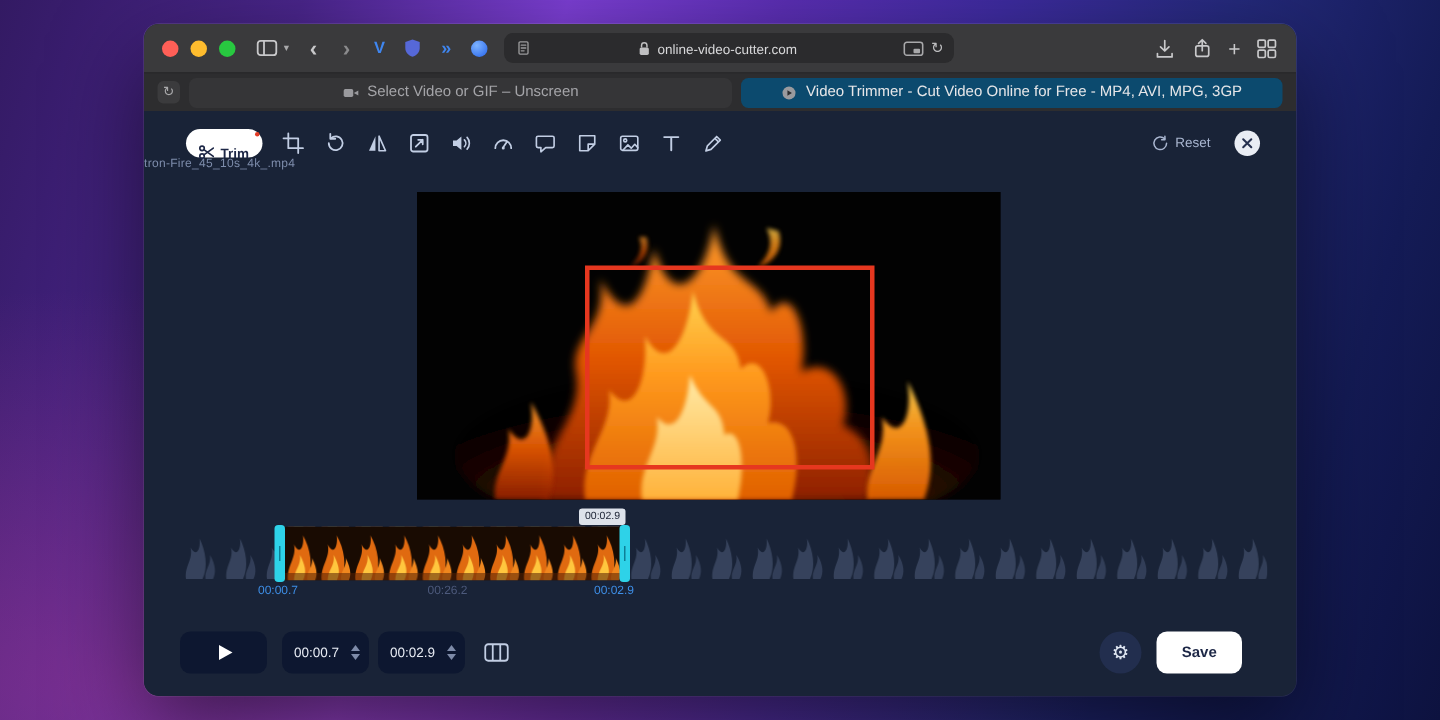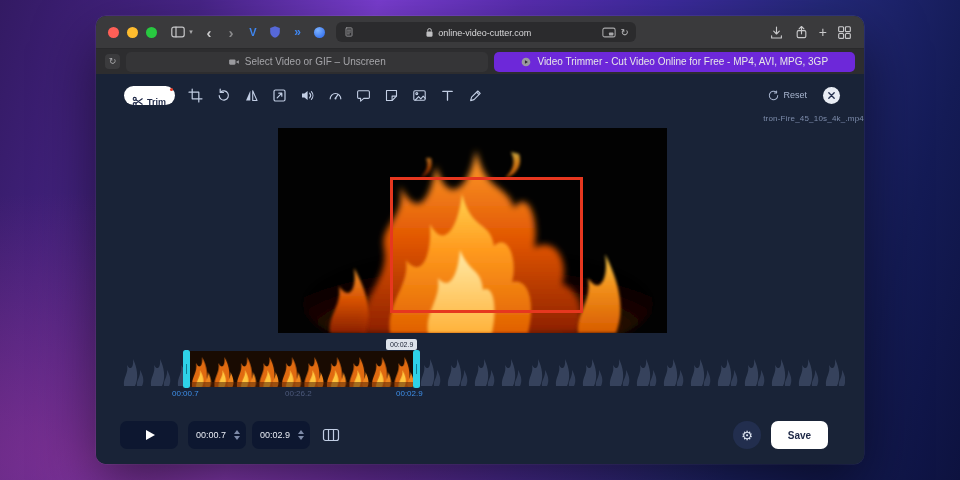--- a/index.html
+++ b/index.html
@@ -23,30 +23,30 @@
 .bluecircle{display:block;width:11px;height:11px;border-radius:50%;background:radial-gradient(circle at 35% 30%,#7db3ff,#2563eb)}
 .urlbar{width:300px;height:20px;margin-left:6px;background:#2b2b2d;border-radius:6px;display:flex;align-items:center;padding:0 7px;color:#d8d8da;font-size:9px;gap:5px}
 .url-center{flex:1;display:flex;align-items:flex-end;justify-content:center;gap:4px;overflow:hidden;white-space:nowrap}
 .reloadg{font-size:10px;color:#bdbdbf}
 .right-icons{margin-left:auto;display:flex;align-items:center;gap:10px;color:#c9c9cb}
 .plusg{font-size:14px;line-height:14px}
 .tabbar{height:26px;background:#2d2d2f;display:flex;align-items:center;gap:6px;padding:0 9px;border-top:1px solid #29292b}
 .minitab{width:15px;height:15px;border-radius:4px;background:#3b3b3d;color:#a9a9ab;font-size:9px;line-height:15px;text-align:center}
 .tab{flex:1;height:20px;border-radius:5px;display:flex;align-items:center;justify-content:center;gap:5px;font-size:10px;white-space:nowrap;overflow:hidden;padding:0 8px}
 .tab.inactive{background:#353537;color:#a4a4a8}
-.tab.active{background:#6d28d9;color:#e6e6e8}
+.tab.active{background:#0c4a6e;color:#e6e6e8}
 .content{position:relative;height:390px;background:#192337}
 .editor-toolbar{position:absolute;left:28px;right:24px;top:10px;height:22px;display:flex;align-items:center}
 .trim-btn{display:flex;align-items:center;gap:4px;height:19px;padding:13px 9px 0 8px;border-radius:10px;border:none;background:#fff;color:#1d2746;font-size:9px;font-weight:bold;position:relative;font-family:inherit}
 .trim-dot{position:absolute;right:2px;top:2px;width:3px;height:3px;border-radius:50%;background:#e23b25}
 .tool{width:15px;height:15px;margin-left:13px;color:#c2cee4;display:flex;align-items:center;justify-content:center;background:none;border:none}
 .toolbar-right{margin-left:auto;display:flex;align-items:center;gap:16px}
 .reset{display:flex;align-items:center;gap:4px;color:#a9b6d0;font-size:9px}
 .close-editor{width:17px;height:17px;border-radius:50%;border:none;background:#e9edf4;display:flex;align-items:center;justify-content:center}
-.filename{position:absolute;top:40px;left:0;right:0;text-align:right;color:#7d8cab;font-size:8px;letter-spacing:.2px}
+.filename{position:absolute;top:30px;left:0;right:0;text-align:left;color:#7d8cab;font-size:8px;letter-spacing:.2px}
 .preview{position:absolute;left:182px;top:54px;width:389px;height:205px;background:#000}
 .preview>svg{position:absolute;left:0;top:0}
 .crop-rect{position:absolute;left:112px;top:49px;width:193px;height:136px;border:3px solid #e6371f}
 .timeline-ghost{position:absolute;left:24px;top:278px}
 .selection{position:absolute;left:87px;top:276px;width:237px;height:38px}
 .sel-fire{position:absolute;left:6px;top:1px;width:225px;height:36px}
 .handle{position:absolute;top:0;bottom:0;width:7px;border-radius:2.5px;background:#2ed2e8}
 .handle.left{left:0}.handle.right{right:0}
 .handle i{position:absolute;left:3px;top:14px;width:1px;height:10px;background:#0d7f96}
 .tl-tooltip{position:absolute;left:290px;top:265px;height:11px;line-height:11px;padding:0 4px;border-radius:2px;background:#dde2ea;color:#1b2233;font-size:7px}

